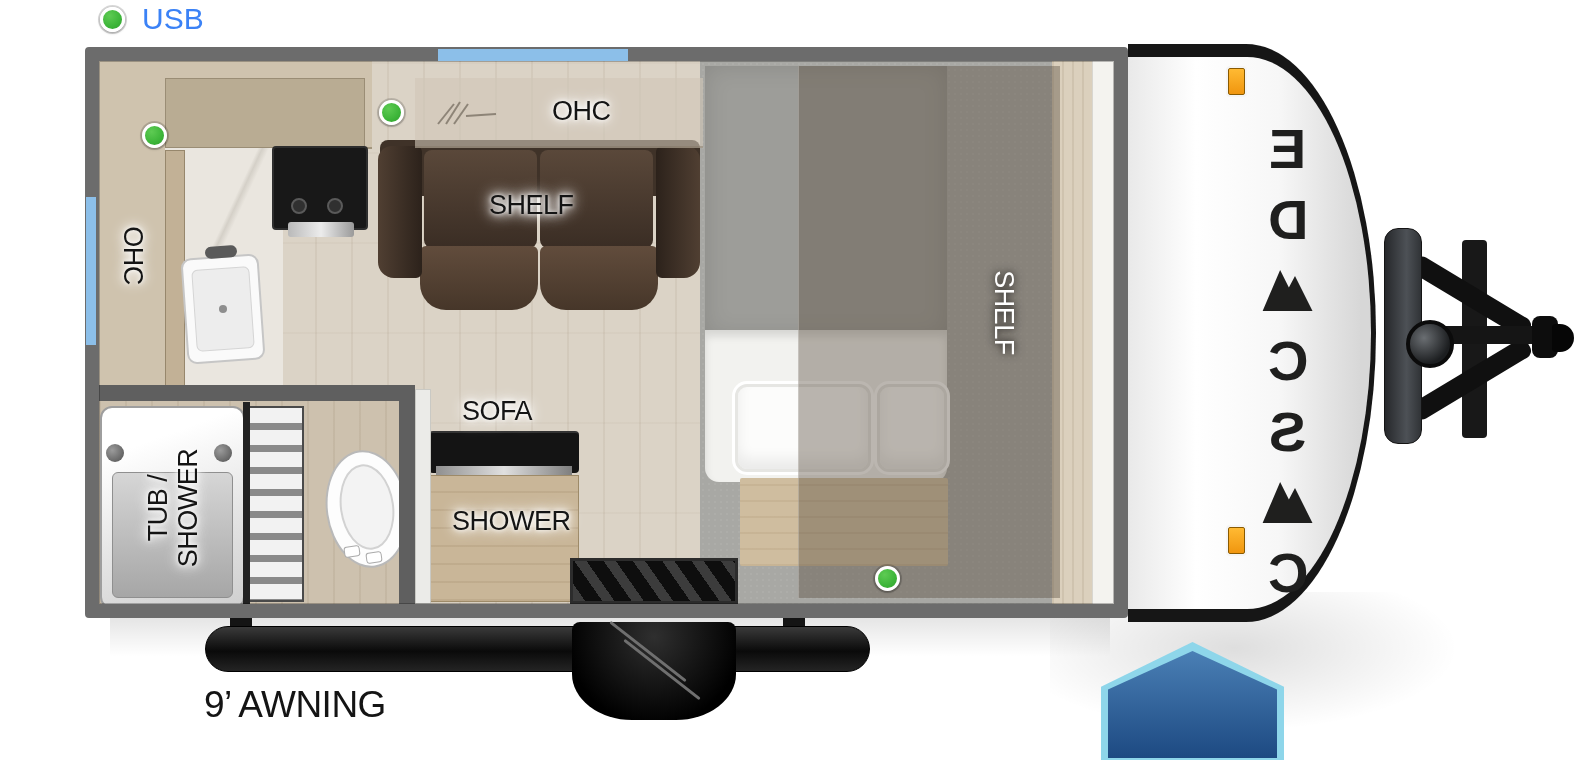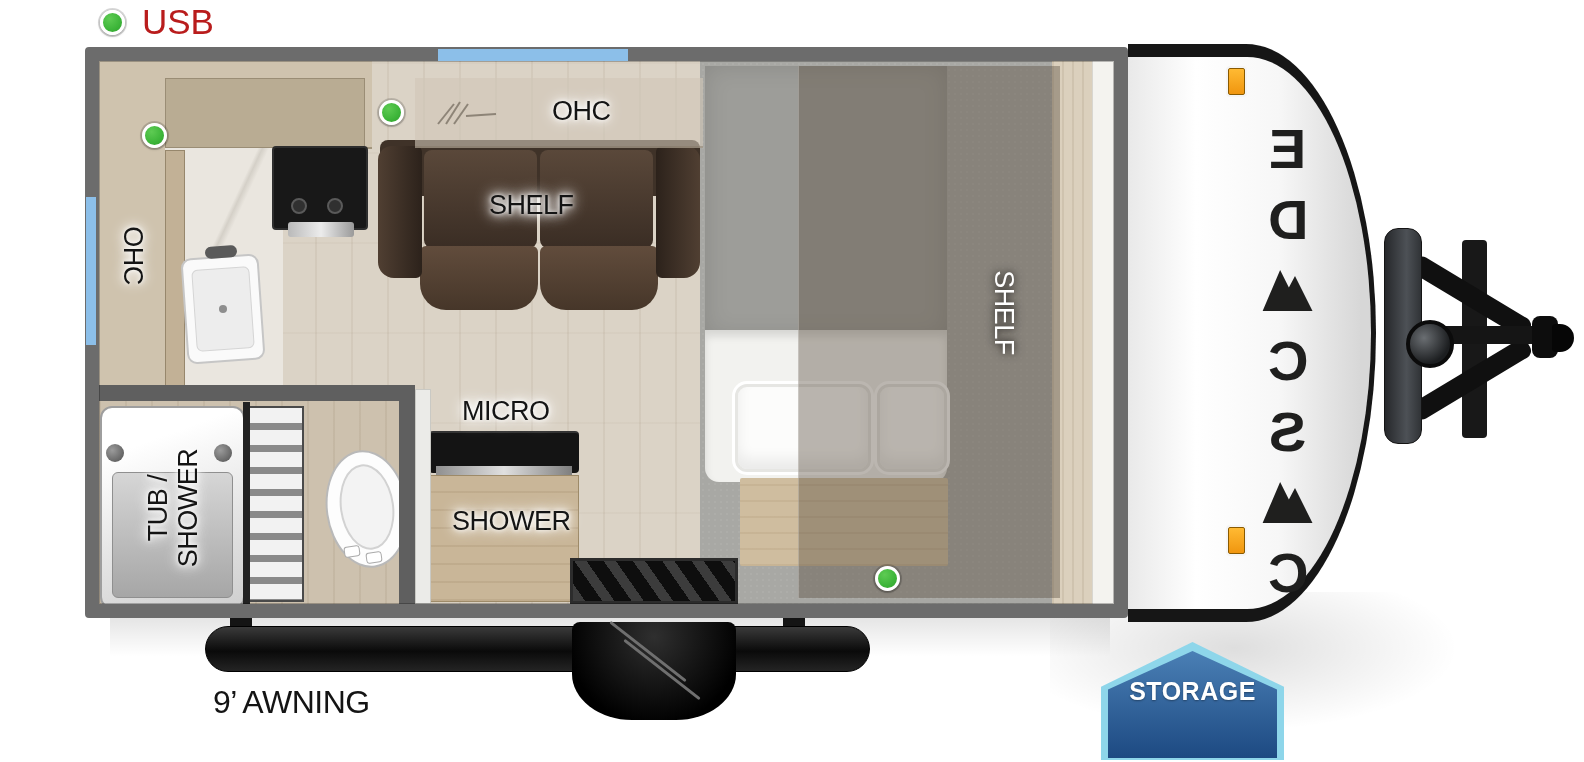--- a/index.html
+++ b/index.html
@@ -126,31 +126,31 @@
   .rot-cw { transform:rotate(90deg); } .rot-ccw { transform:rotate(-90deg); }
   #lbl-ohc-left { left:98px; top:193px; width:68px; height:124px; }
   #lbl-ohc-sofa { left:552px; top:96px; }
   #lbl-sofa { left:489px; top:190px; }
   #lbl-queen { left:763px; top:210px; font-size:28px; }
   #lbl-shelf { left:973px; top:250px; width:60px; height:124px; }
   #lbl-refer { left:462px; top:396px; }
   #lbl-micro { left:452px; top:506px; }
   #lbl-tub { left:106px; top:425px; width:134px; height:166px; }
   #lbl-tub .twoline { text-align:center; line-height:30px; white-space:nowrap; }
-  #lbl-awning { left:213px; top:684px; font-size:32px; }
+  #lbl-awning { left:204px; top:684px; font-size:37px; }
   #lbl-batt { left:1394px; top:436px; width:190px; z-index:50; text-align:center; font-size:27px; letter-spacing:-.5px;
     color:#161616; line-height:32px; }
 
   
   .usb-dot { position:absolute; width:25px; height:25px; border-radius:50%; z-index:55;
     background:radial-gradient(circle at 35% 30%, #5ecb53, var(--usb-green, #3db539) 60%, #2f9e2c);
     border:3px solid #fff; box-shadow:0 0 0 2px rgba(0,0,0,.15), 0 1px 3px rgba(0,0,0,.3); }
   #legend { left:100px; top:2px; z-index:60; display:flex; align-items:center; gap:17px; }
   #legend .usb-dot { position:static; }
-  #legend-text { font-size:35px; color:#b91c1c; }
+  #legend-text { font-size:30px; color:#3b82f6; }
 
   
   #cap-black { left:1128px; top:44px; width:248px; height:578px; z-index:15; background:#161616;
     border-radius:0 135px 135px 0 / 0 300px 300px 0; }
   #cap-white { left:1128px; top:57px; width:243px; height:552px; z-index:16;
     background:linear-gradient(90deg,#e9e9e9,#ffffff 28%,#f7f7f7 62%,#d7d7d7 96%);
     border-radius:0 128px 128px 0 / 0 285px 285px 0; }
   .marker-light { width:17px; height:27px; z-index:17; border-radius:2px; border:1px solid #8a5a00;
     background:linear-gradient(180deg,#ffba33,var(--marker-orange, #f0960f)); box-shadow:0 0 0 2px #f5f5f5; }
   #light-top { left:1228px; top:68px; } #light-bottom { left:1228px; top:527px; }
@@ -272,21 +272,21 @@
   <div id="win-left" class="abs"></div>
 
   <div id="lbl-ohc-left" class="vwrap">
     <span class="lbl rot-cw" style="position:static">OHC</span>
   </div>
   <div id="lbl-ohc-sofa" class="lbl">OHC</div>
   <div id="lbl-sofa" class="lbl">SHELF</div>
   <div id="lbl-shelf" class="vwrap">
     <span class="lbl lbl-white rot-cw" style="position:static">SHELF</span>
   </div>
-  <div id="lbl-refer" class="lbl">MICRO</div>
+  <div id="lbl-refer" class="lbl">SOFA</div>
   <div id="lbl-micro" class="lbl">SHOWER</div>
   <div id="lbl-tub" class="vwrap">
     <div class="lbl rot-ccw twoline" style="position:static">
       <span style="display:block">TUB /</span>
       <span style="display:block">SHOWER</span>
     </div>
   </div>
   <div id="lbl-awning" class="lbl plain">9’ AWNING</div>
 
   <div id="usb-dots">
@@ -325,16 +325,15 @@
   <div id="hitch-jack" class="abs"></div>
   <div id="hitch-coupler" class="abs"></div>
   <div id="hitch-tip" class="abs"></div>
 
   <div id="lbl-batt" class="abs">
   </div>
 
   <div id="badge" class="abs"></div>
   <div id="badge-inner" class="abs"></div>
   <div id="badge-label" class="abs">
-    <span style="display:block">STORAGE</span>
   </div>
 
 </div>
 
 </body></html>

